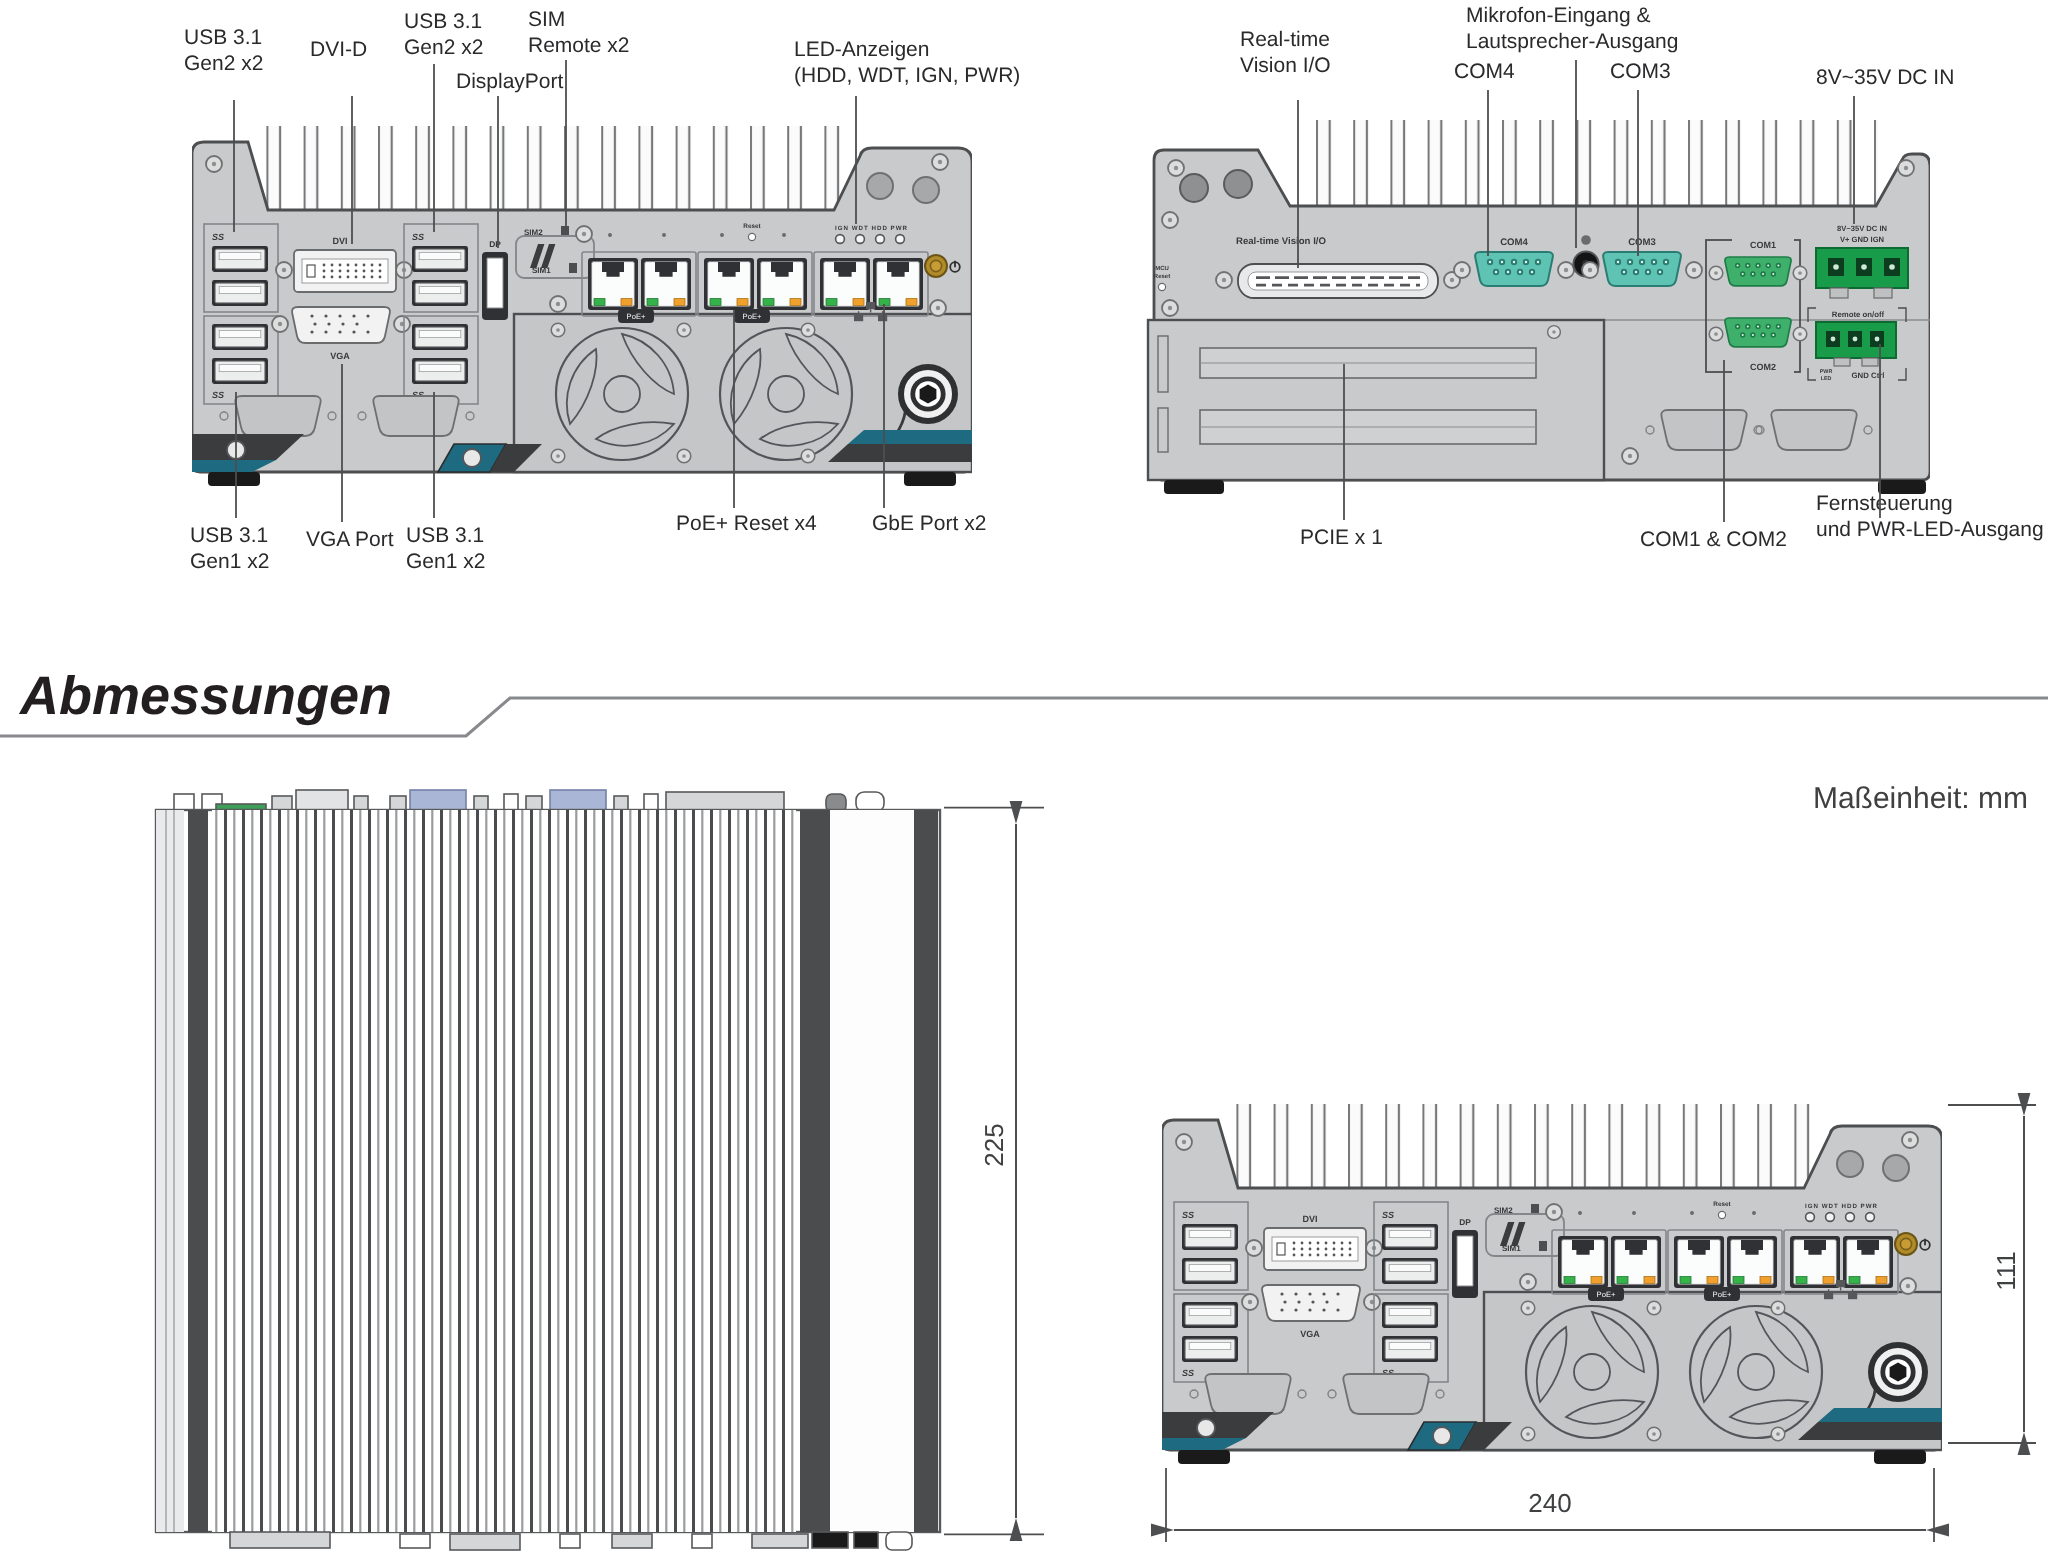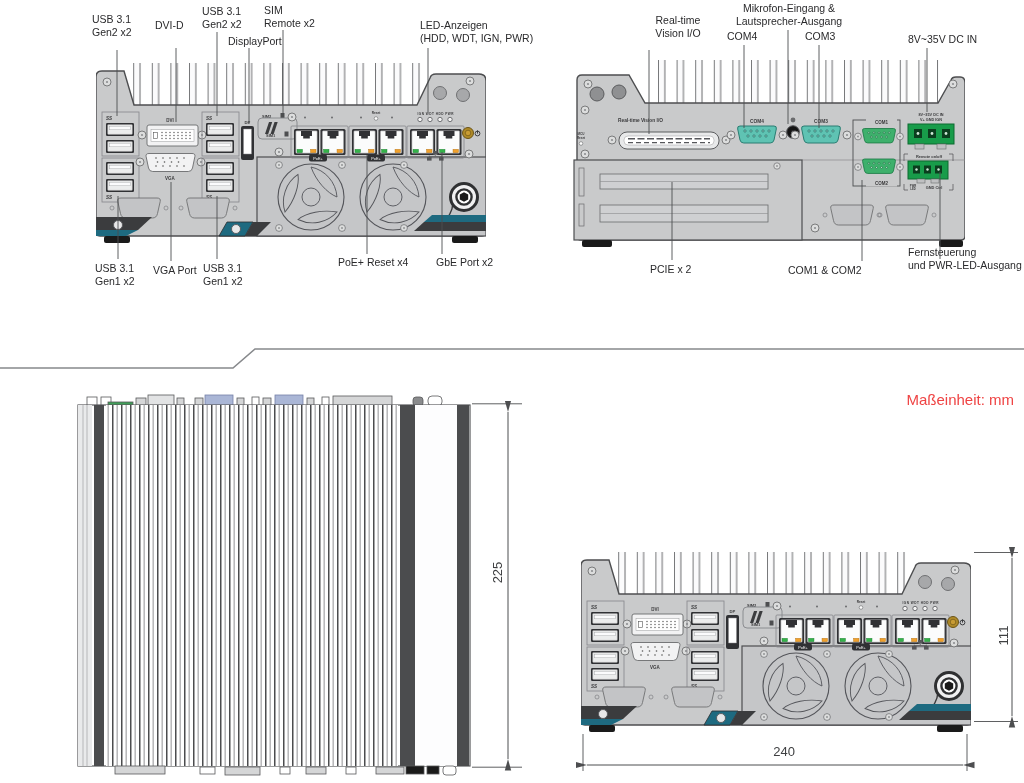--- a/index.html
+++ b/index.html
@@ -1,25 +1,25 @@
 <!DOCTYPE html>
 <html><head>
 <meta charset="utf-8">
 <style>
   html,body{margin:0;padding:0;background:#fff;}
   #page{position:relative;width:1024px;height:783px;background:#ffffff;overflow:hidden;
         font-family:"Liberation Sans",sans-serif;}
   svg{font-family:"Liberation Sans",sans-serif;}
   .callout{position:absolute;font-size:10.5px;line-height:12.5px;color:#2a2a2c;
            white-space:pre-line;}
-  .c-center{text-align:center;}
+  .c-center{text-align:left;}
   .heading{position:absolute;left:10px;top:333px;font-size:27px;font-weight:bold;
            font-style:italic;color:#231f20;letter-spacing:0px;}
   .unitnote{position:absolute;left:884px;top:391px;width:130px;text-align:right;
-            font-size:15px;color:#ef4444;}
+            font-size:15px;color:#404040;}
   .dimtext{position:absolute;font-size:13px;color:#3f4042;}
   .rot{transform:rotate(-90deg);transform-origin:center center;}
   .devsvg{position:absolute;}
   #overlay{position:absolute;left:0;top:0;pointer-events:none;}
 </style>
 </head>
 <body>
 
 <div id="page">
 
@@ -451,46 +451,47 @@
 </svg>
 
 <div class="callout" style="left:92px;top:13px">USB 3.1
 Gen2 x2</div>
 <div class="callout" style="left:155px;top:19px">DVI-D</div>
 <div class="callout" style="left:202px;top:5px">USB 3.1
 Gen2 x2</div>
 <div class="callout" style="left:228px;top:35px">DisplayPort</div>
 <div class="callout" style="left:264px;top:4px">SIM
 Remote x2</div>
-<div class="callout" style="left:420px;top:19px">LED-Anzeigen
+<div class="callout" style="left:397px;top:19px">LED-Anzeigen
 (HDD, WDT, IGN, PWR)</div>
 <div class="callout" style="left:95px;top:262px">USB 3.1
 Gen1 x2</div>
 <div class="callout" style="left:153px;top:264px">VGA Port</div>
 <div class="callout" style="left:203px;top:262px">USB 3.1
 Gen1 x2</div>
 <div class="callout" style="left:338px;top:256px">PoE+ Reset x4</div>
 <div class="callout" style="left:436px;top:256px">GbE Port x2</div>
 
-<div class="callout c-center" style="left:648px;top:14px;width:60px">Real-time
+<div class="callout c-center" style="left:620px;top:14px;width:60px">Real-time
 Vision I/O</div>
 <div class="callout c-center" style="left:733px;top:2px;width:112px">Mikrofon-Eingang &amp;
 Lautsprecher-Ausgang</div>
 <div class="callout" style="left:727px;top:30px">COM4</div>
 <div class="callout" style="left:805px;top:30px">COM3</div>
 <div class="callout" style="left:908px;top:33px">8V~35V DC IN</div>
-<div class="callout" style="left:650px;top:263px">PCIE x 2</div>
-<div class="callout" style="left:788px;top:264px">COM1 &amp; COM2</div>
+<div class="callout" style="left:650px;top:263px">PCIE x 1</div>
+<div class="callout" style="left:820px;top:264px">COM1 &amp; COM2</div>
 <div class="callout" style="left:908px;top:246px">Fernsteuerung
 und PWR-LED-Ausgang</div>
 
+<div class="heading">Abmessungen</div>
 <div class="unitnote">Maßeinheit: mm</div>
 <div class="dimtext rot" style="left:477px;top:565px;width:40px;text-align:center">225</div>
 <div class="dimtext rot" style="left:983px;top:628px;width:40px;text-align:center">111</div>
-<div class="dimtext" style="left:755px;top:744px;width:40px;text-align:right">240</div>
+<div class="dimtext" style="left:755px;top:744px;width:40px;text-align:center">240</div>
 
 <svg id="overlay" width="1024" height="783" viewBox="0 0 1024 783">
   <defs>
     <marker id="dimarr" viewBox="0 0 12 8" refX="0.5" refY="4" markerWidth="12" markerHeight="8" orient="auto-start-reverse" markerUnits="userSpaceOnUse">
       <path d="M0.5,4 L12,0.8 L12,7.2 Z" fill="#4d4e50"></path>
     </marker>
   </defs>
   <g stroke="#4d4e50" stroke-width="0.9">
     <line x1="117" y1="50" x2="117" y2="116"></line>
     <line x1="176" y1="48" x2="176" y2="122"></line>

